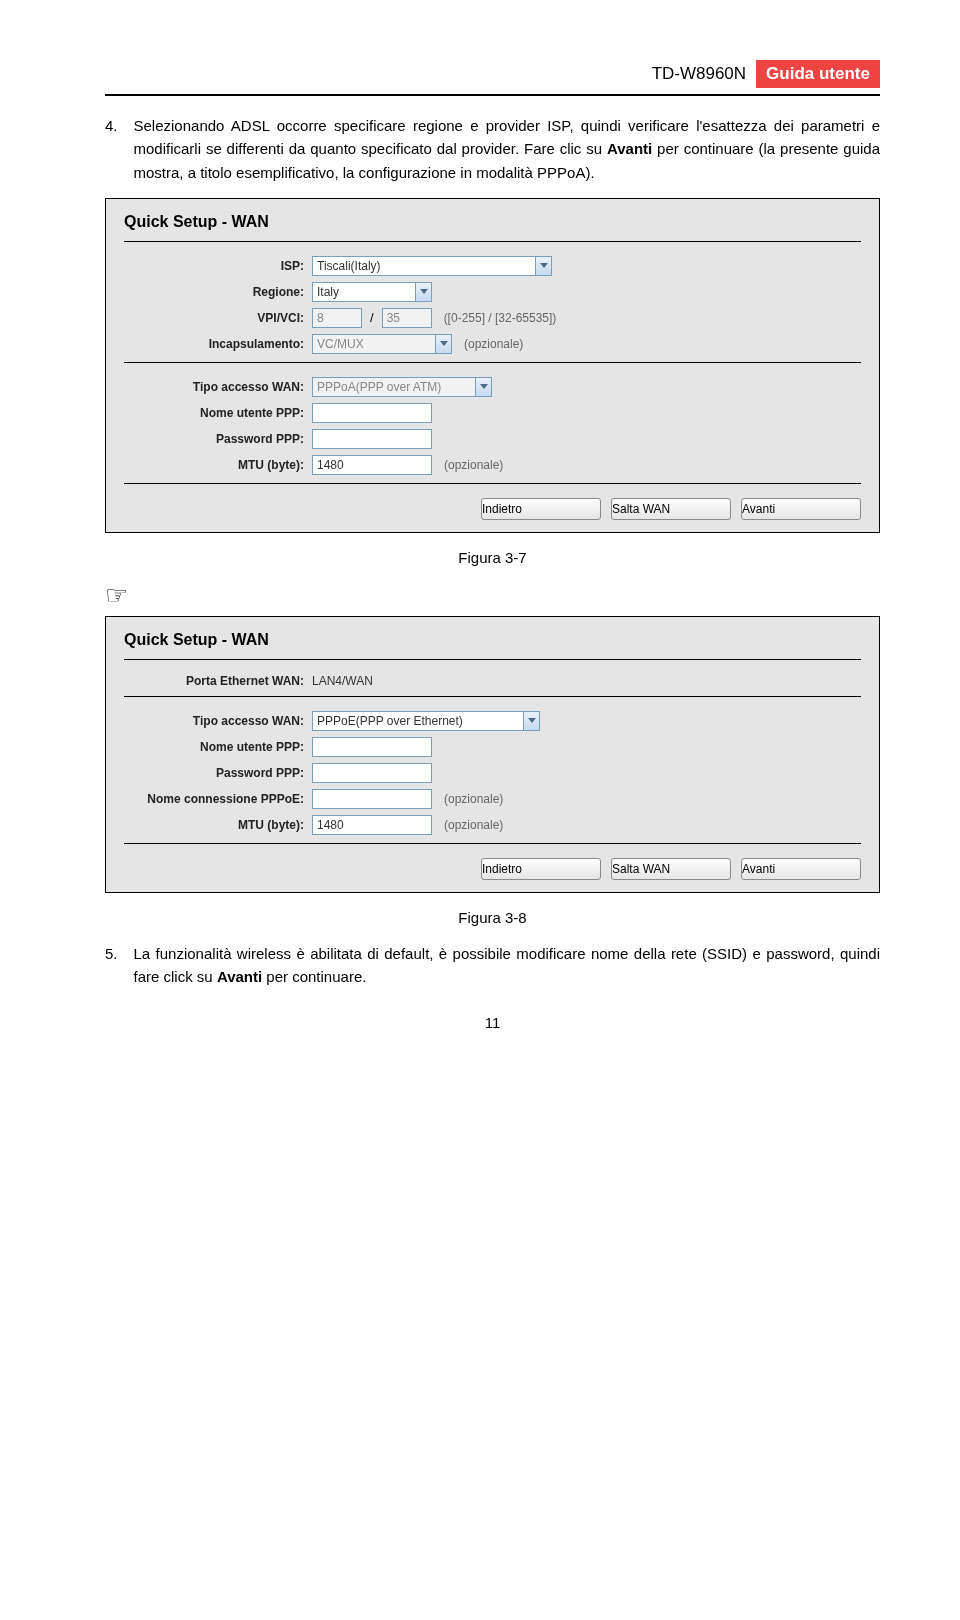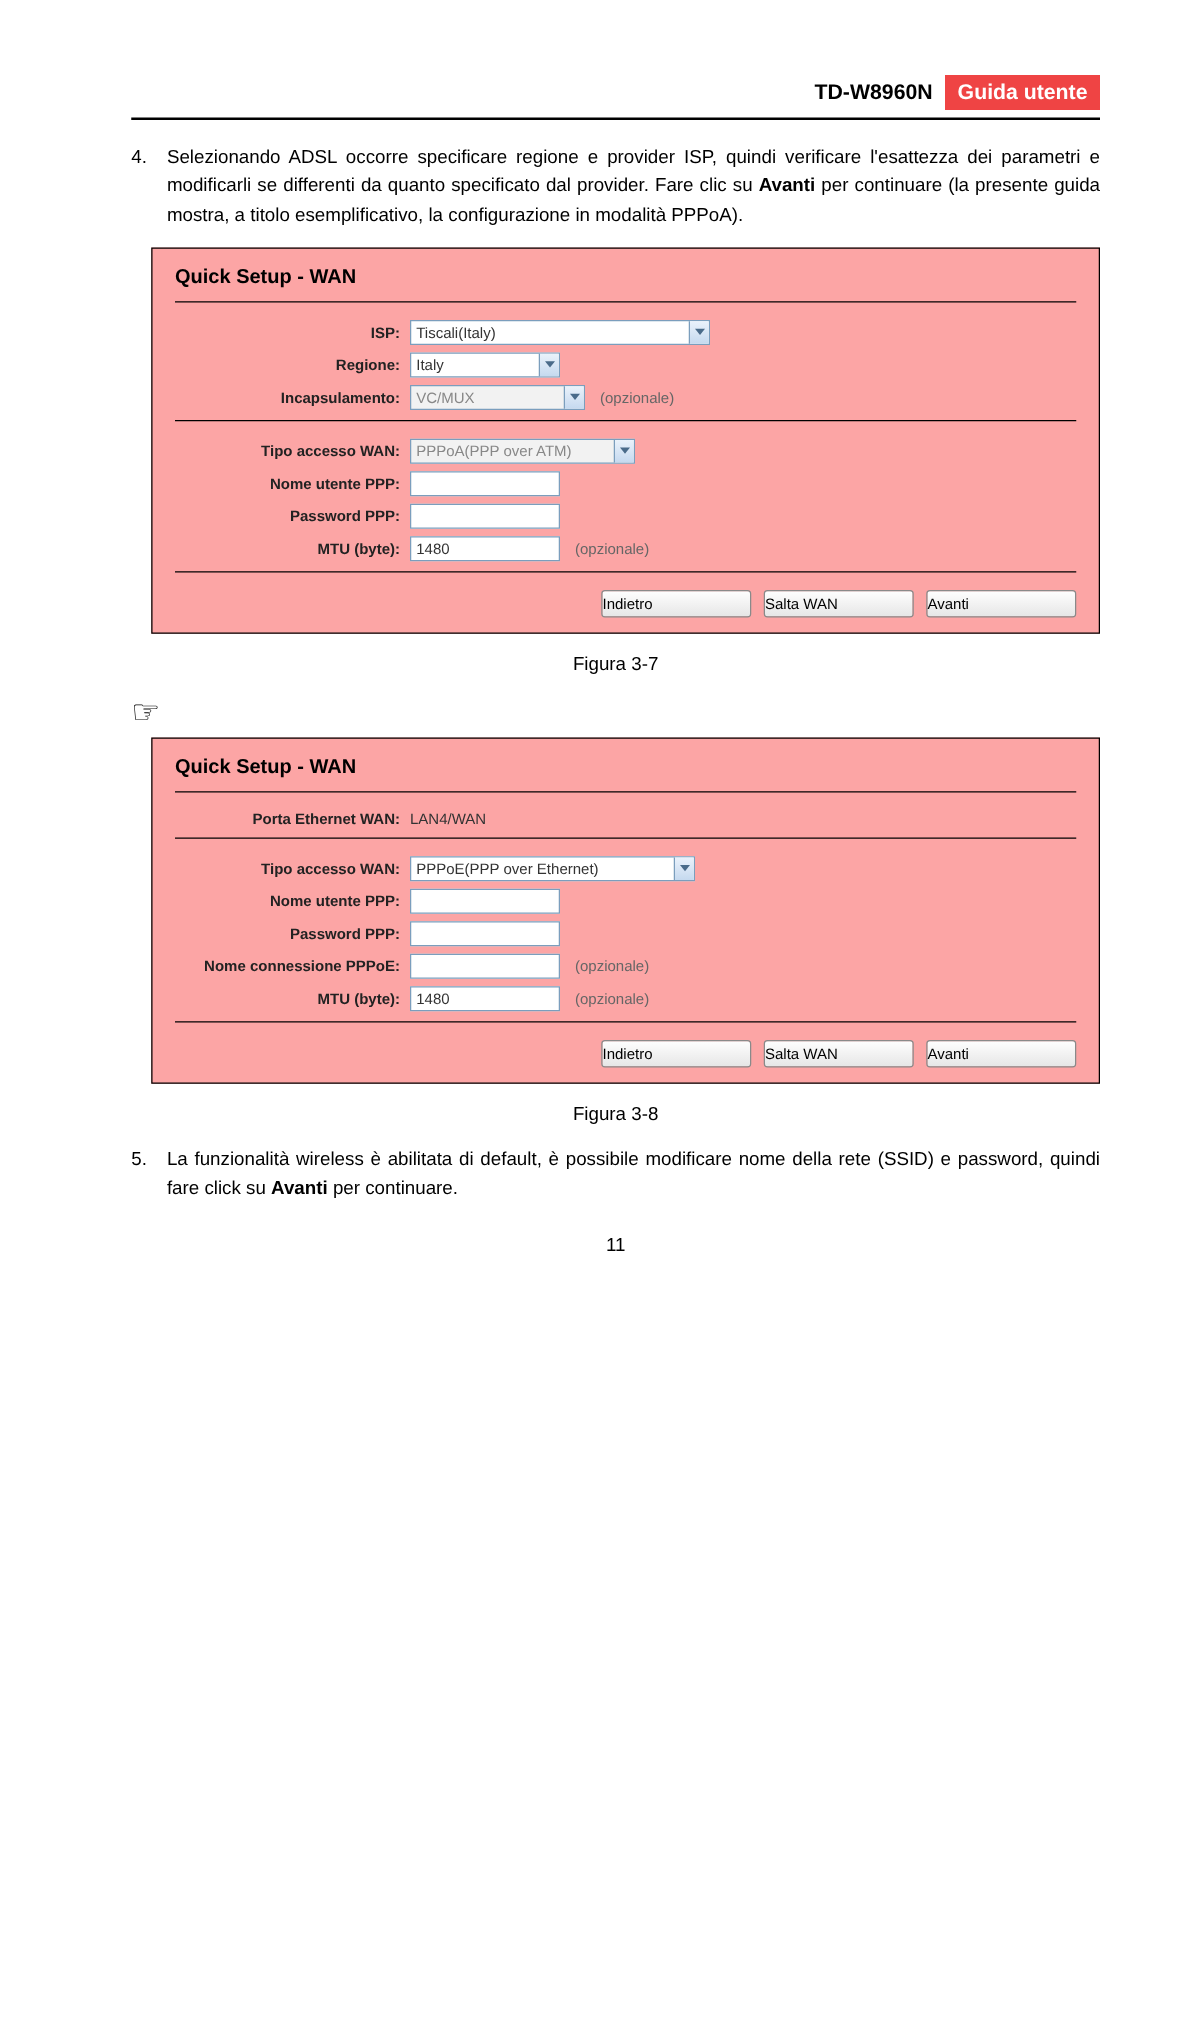--- a/index.html
+++ b/index.html
@@ -12,42 +12,42 @@
     font-size: 15px;
   }
   .page { padding: 60px 80px 30px 105px; }
   .header-row {
     display: flex;
     justify-content: flex-end;
     align-items: center;
     gap: 10px;
     margin-bottom: 6px;
   }
-  .model { font-weight: bold; font-size: 17px; }
+  .model { font-weight: normal; font-size: 17px; }
   .badge {
     background: #ef4444;
     color: #fff;
     padding: 4px 10px;
     font-weight: bold;
     font-size: 17px;
   }
   .hr-top { border: none; border-top: 2px solid #000; margin-bottom: 18px; }
   .numbered {
     display: flex;
     gap: 16px;
     margin-bottom: 14px;
     line-height: 1.55;
     text-align: justify;
   }
   .numbered .num { flex: 0 0 auto; }
   .numbered .body { flex: 1; }
   .panel {
     border: 1.5px solid #000;
-    margin: 6px 0 10px 16px;
-    background: #fca5a5;
+    margin: 6px 0 10px 0;
+    background: #e5e5e5;
     font-size: 13px;
   }
   .panel-inner { padding: 14px 18px 12px 18px; }
   .panel-title {
     font-family: Verdana, Arial, sans-serif;
     font-weight: bold;
     font-size: 16px;
     margin-bottom: 10px;
   }
   .phr { border: none; border-top: 1px solid #000; margin: 8px 0 14px 0; }
@@ -135,20 +135,31 @@
         </div>
       </div>
       <div class="row">
         <div class="lbl">Regione:</div>
         <div class="sel" style="width:120px">
           <span>Italy</span>
             <div class="arrow"></div>
         </div>
       </div>
       <div class="row">
+        <div class="lbl">VPI/VCI:</div>
+        <div class="txt disabled" style="width:50px">
+            <span>8</span>
+          </div>
+        <span>/</span>
+        <div class="txt disabled" style="width:50px">
+            <span>35</span>
+          </div>
+        <span class="hint">([0-255] / [32-65535])</span>
+      </div>
+      <div class="row">
         <div class="lbl">Incapsulamento:</div>
         <div class="sel disabled" style="width:140px">
           <span>VC/MUX</span>
             <div class="arrow"></div>
         </div>
         <span class="hint">(opzionale)</span>
       </div>
 
       <hr class="phr">
 

